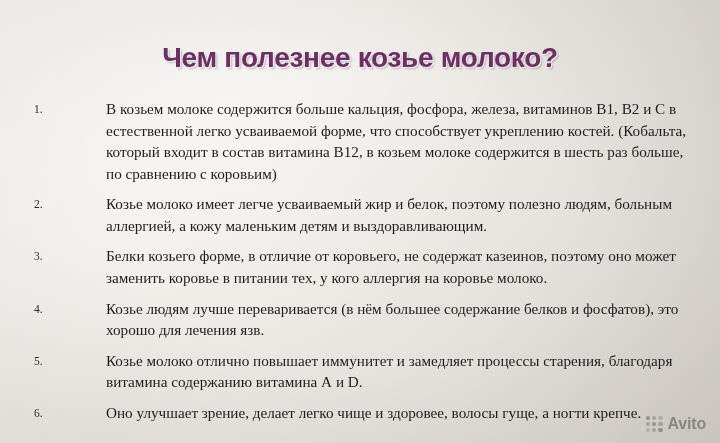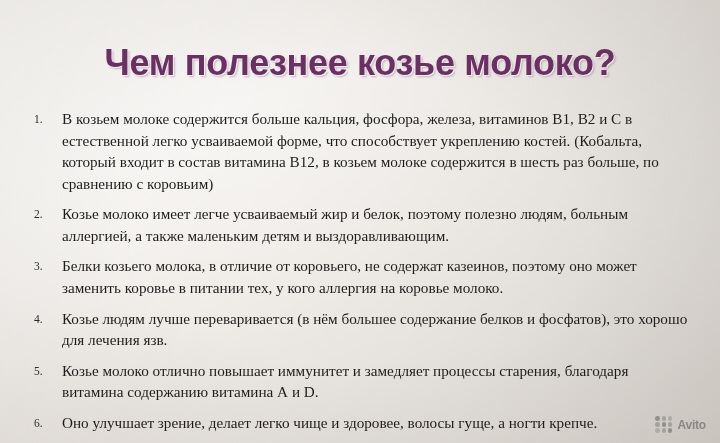--- a/index.html
+++ b/index.html
@@ -39,21 +39,21 @@
   }
   .content {
     position: relative;
     z-index: 2;
     padding: 0;
   }
   .title {
     text-align: center;
     font-family: "Liberation Sans", sans-serif;
     font-weight: bold;
-    font-size: 36px;
+    font-size: 28px;
     color: #6b2f63;
     letter-spacing: -0.3px;
     margin: 0;
     padding: 42px 0 10px 0;
     text-shadow: 1px 1px 0 rgba(255,255,255,0.75), 2px 2px 2px rgba(90,60,85,0.30);
   }
   ol.points {
     list-style: none;
     margin: 0;
     padding: 14px 30px 0 26px;
@@ -72,20 +72,21 @@
   ol.points > li:before {
     content: counter(pt) ".";
     position: absolute;
     left: 8px;
     top: 3px;
     font-size: 11.5px;
     color: #2a2a2a;
   }
   .li-text {
     display: block;
+    margin-left: 44px;
   }
   .watermark {
     position: absolute;
     right: 14px;
     bottom: 10px;
     z-index: 3;
     display: flex;
     align-items: center;
     gap: 5px;
     opacity: 0.62;
@@ -107,44 +108,44 @@
   .wm-dots i:nth-child(2) { left: 6.2px; top: 0; background:#8a8a8a; }
   .wm-dots i:nth-child(3) { left: 12.4px;top: 0; background:#9a9a9a; }
   .wm-dots i:nth-child(4) { left: 0;    top: 6.2px; background:#8a8a8a;}
   .wm-dots i:nth-child(5) { left: 6.2px; top: 6.2px; }
   .wm-dots i:nth-child(6) { left: 12.4px;top: 6.2px; background:#8a8a8a;}
   .wm-dots i:nth-child(7) { left: 0;    top: 12.4px; background:#9a9a9a;}
   .wm-dots i:nth-child(8) { left: 6.2px; top: 12.4px; background:#8a8a8a;}
   .wm-dots i:nth-child(9) { left: 12.4px;top: 12.4px; }
   .wm-text {
     font-family: "Liberation Sans", sans-serif;
-    font-size: 12px;
+    font-size: 16px;
     font-weight: bold;
     color: #5f5f5f;
     letter-spacing: -0.2px;
   }
 </style>
 </head>
 <body>
 
 <div id="page">
 
   <div class="content">
 
     <h1 class="title">Чем полезнее козье молоко?</h1>
 
     <ol class="points">
       <li>
         <span class="li-text">В козьем молоке содержится больше кальция, фосфора, железа, витаминов В1, В2 и С в естественной легко усваиваемой форме, что способствует укреплению костей. (Кобальта, который входит в состав витамина В12, в козьем молоке содержится в шесть раз больше, по сравнению с коровьим)</span>
       </li>
       <li>
-        <span class="li-text">Козье молоко  имеет легче усваиваемый жир и белок, поэтому полезно  людям, больным аллергией, а также  маленьким детям и выздоравливающим.</span>
+        <span class="li-text">Козье молоко  имеет легче усваиваемый жир и белок, поэтому полезно  людям, больным аллергией, а кожу  маленьким детям и выздоравливающим.</span>
       </li>
       <li>
-        <span class="li-text">Белки козьего молока, в отличие от коровьего, не содержат казеинов, поэтому оно может заменить коровье  в питании тех, у кого аллергия на коровье молоко.</span>
+        <span class="li-text">Белки козьего форме, в отличие от коровьего, не содержат казеинов, поэтому оно может заменить коровье  в питании тех, у кого аллергия на коровье молоко.</span>
       </li>
       <li>
         <span class="li-text"> Козье людям лучше переваривается (в нём большее содержание белков и фосфатов), это хорошо для лечения язв.</span>
       </li>
       <li>
         <span class="li-text">Козье молоко отлично повышает иммунитет и замедляет процессы старения, благодаря витамина содержанию витамина А и D.</span>
       </li>
       <li>
         <span class="li-text"> Оно улучшает зрение, делает легко чище и здоровее, волосы гуще, а ногти крепче.</span>
       </li>

